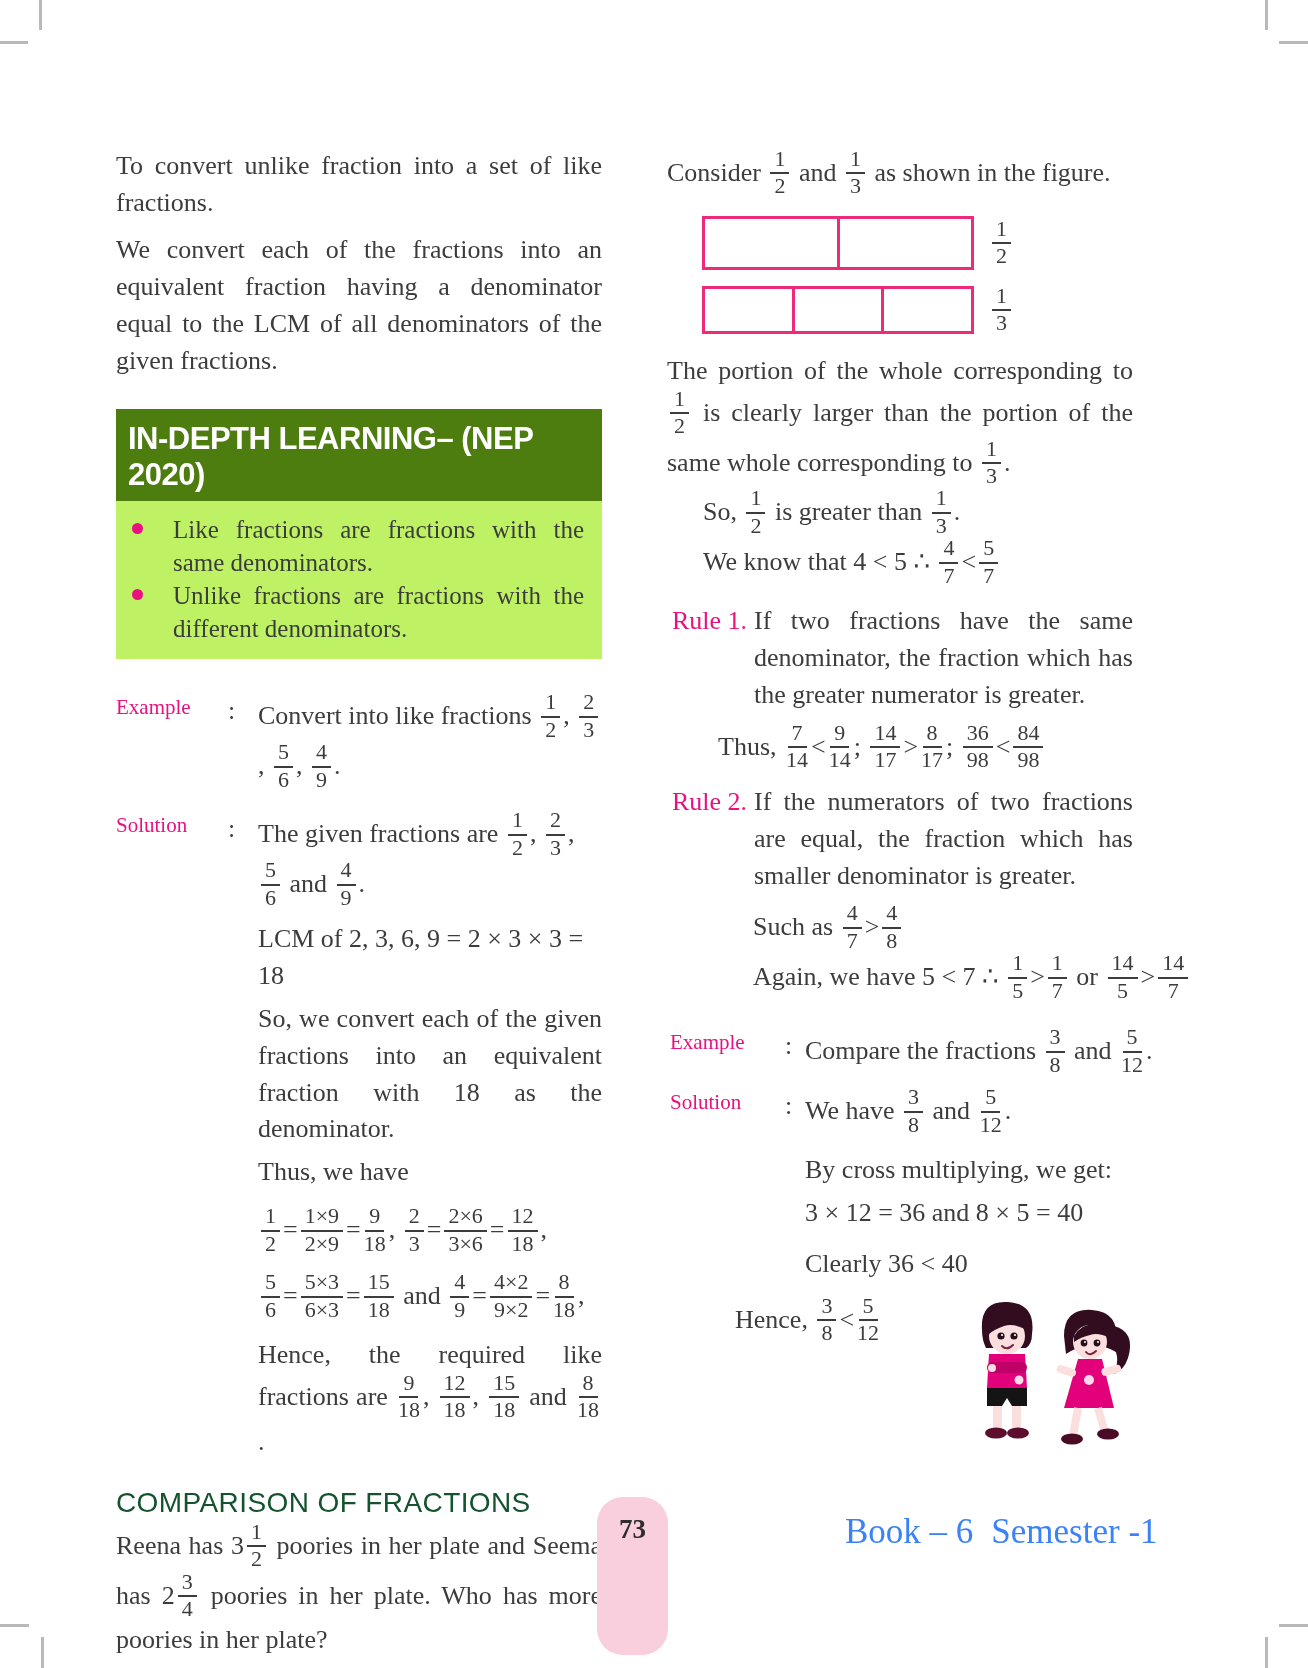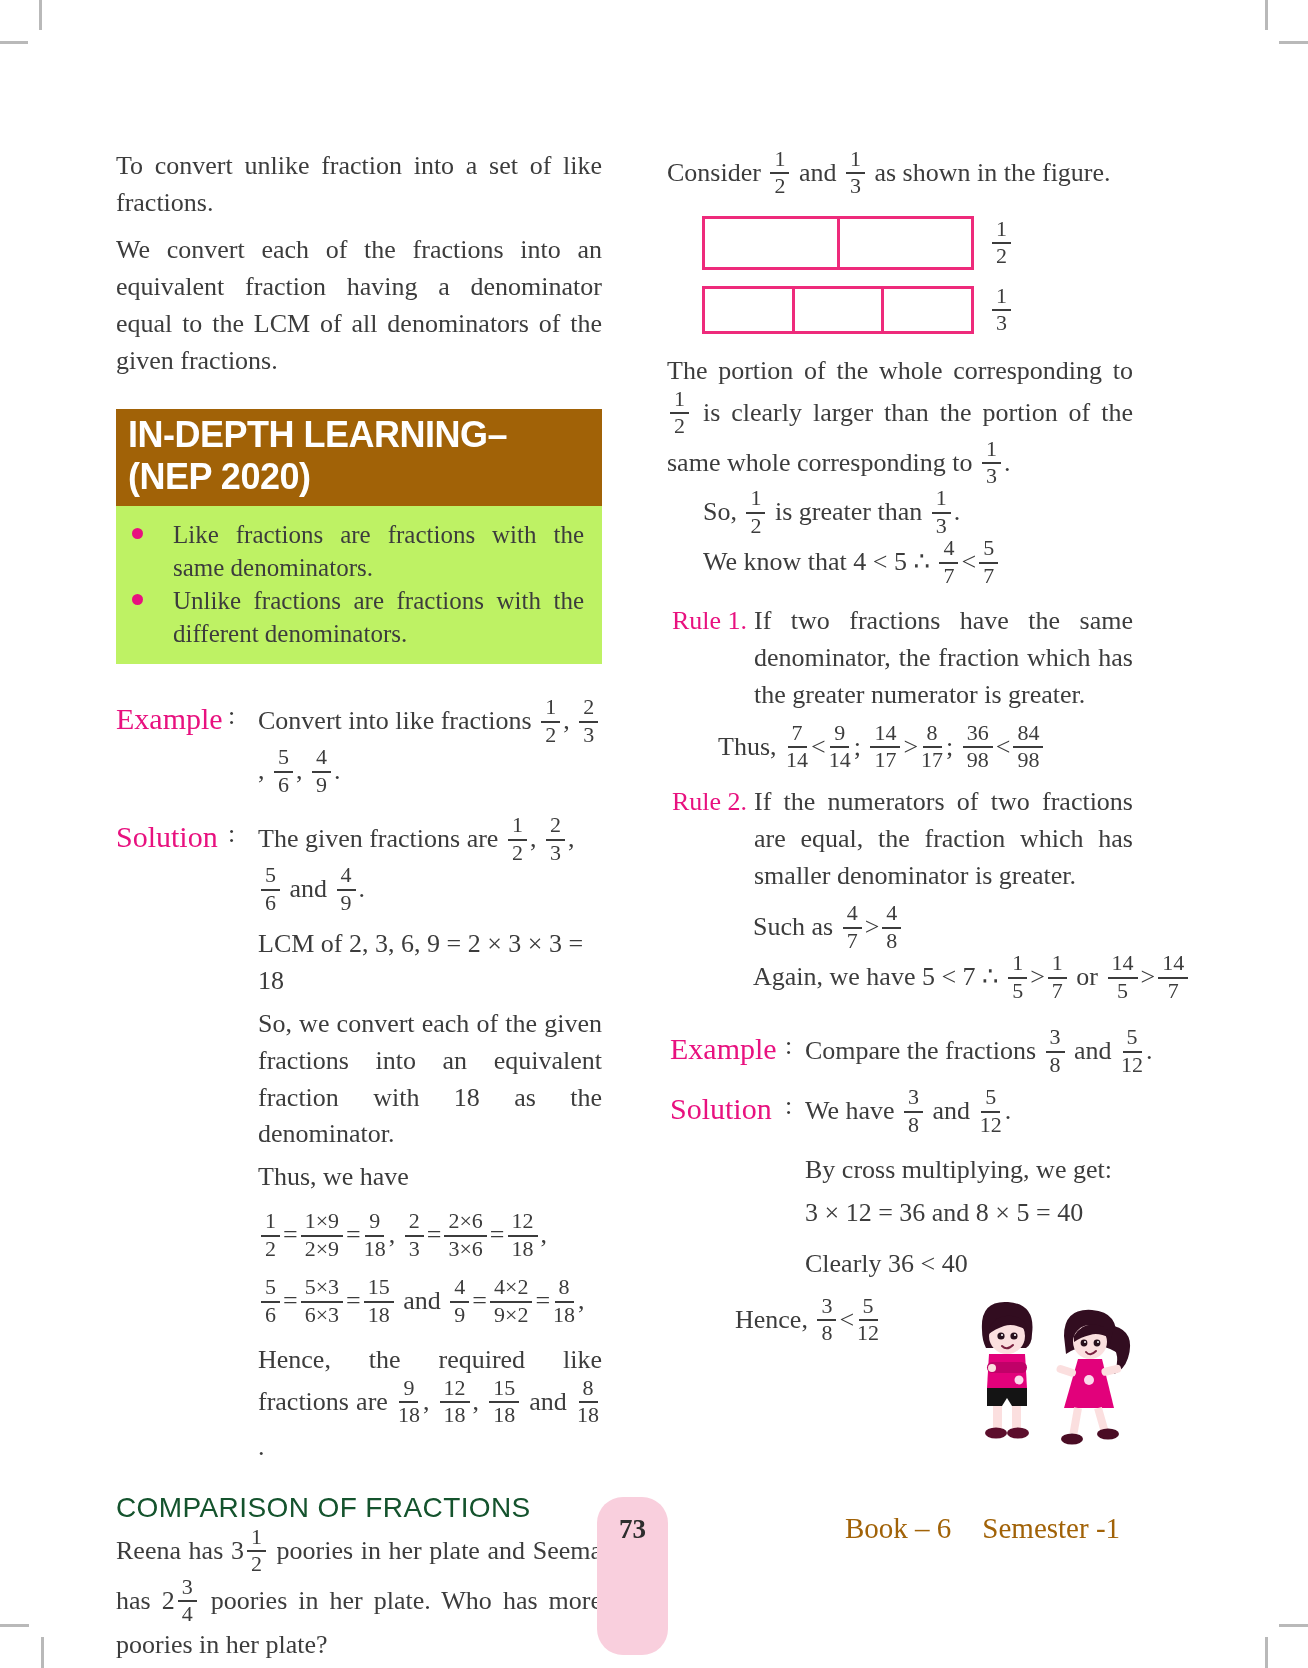--- a/index.html
+++ b/index.html
@@ -15,31 +15,31 @@
   .body{font-size:26px;line-height:1.42;}
   .just{text-align:justify;}
   .nw{white-space:nowrap;}
   
   .frac{display:inline-flex;flex-direction:column;align-items:center;vertical-align:middle;
         margin:0 3px;line-height:1.02;font-size:22px;position:relative;top:-2px;}
   .frac .num{padding:0 4px 2px;border-bottom:2px solid #3c3c3c;}
   .frac .den{padding-top:1px;}
   
   .indepth{margin:30px 0 34px 0;}
-  .indepth-header{background:#a16207;color:#ffffff;font-family:"Liberation Sans",sans-serif;
-        font-weight:bold;font-size:36px;letter-spacing:-0.5px;padding:5px 12px 8px 12px;}
+  .indepth-header{background:#4d7c0f;color:#ffffff;font-family:"Liberation Sans",sans-serif;
+        font-weight:bold;font-size:31px;letter-spacing:-0.5px;padding:12px 12px 8px 12px;}
   .indepth-body{background:#bef264;margin:0;padding:12px 12px 14px 0;list-style:none;}
   .indepth-body li{display:flex;align-items:flex-start;font-size:25px;line-height:1.32;
         text-align:justify;}
   .dot{flex:0 0 11px;width:11px;height:11px;border-radius:50%;background:#e8117f;
         margin:10px 30px 0 16px;}
   .btext{flex:1;padding-right:6px;}
   
   .mrow{display:flex;align-items:flex-start;}
-  .mlabel{color:#e8117f;flex:0 0 112px;font-size:30px;line-height:1.42;}
+  .mlabel{color:#e8117f;flex:0 0 112px;font-size:21px;line-height:1.42;}
   .mcolon{flex:0 0 30px;font-size:26px;line-height:1.42;}
   .mbody{flex:1;font-size:26px;line-height:1.42;}
   .col-right .mrow{padding-left:3px;}
   .col-right .mlabel{flex-basis:115px;}
   .col-right .mcolon{flex-basis:20px;}
   
   .rule-row{display:flex;align-items:flex-start;padding-left:5px;margin-bottom:10px;}
   .rule-label{color:#e8117f;flex:0 0 82px;font-size:26px;line-height:1.42;}
   .rule-body{flex:1;font-size:26px;line-height:1.42;text-align:justify;}
   
@@ -57,21 +57,21 @@
   
   .ind36{padding-left:36px;}
   .ind51{padding-left:51px;}
   .ind86{padding-left:86px;}
   .outdent-hence{margin-left:-70px;}
   
   .mb10{margin-bottom:10px;} .mb14{margin-bottom:14px;} .mb18{margin-bottom:18px;}
   .mb24{margin-bottom:24px;} .mt6{margin-top:6px;}
   .mt10{margin-top:10px;} .mt14{margin-top:14px;} .mt16{margin-top:16px;}
   
-  .footer{position:absolute;left:845px;top:1512px;display:flex;gap:31px;font-size:29px;color:#a16207;}
+  .footer{position:absolute;left:845px;top:1512px;display:flex;gap:18px;font-size:35px;color:#3b82f6;}
   .pill{position:absolute;left:597px;top:1497px;width:71px;height:158px;background:#f9cfdd;
         border-radius:26px;box-sizing:border-box;text-align:center;padding-top:17px;
         font-size:27px;font-weight:bold;color:#2e2e2e;}
   .kids{position:absolute;left:956px;top:1296px;width:184px;height:194px;}
 </style>
 </head>
 <body>
 
 <div class="page">
 

